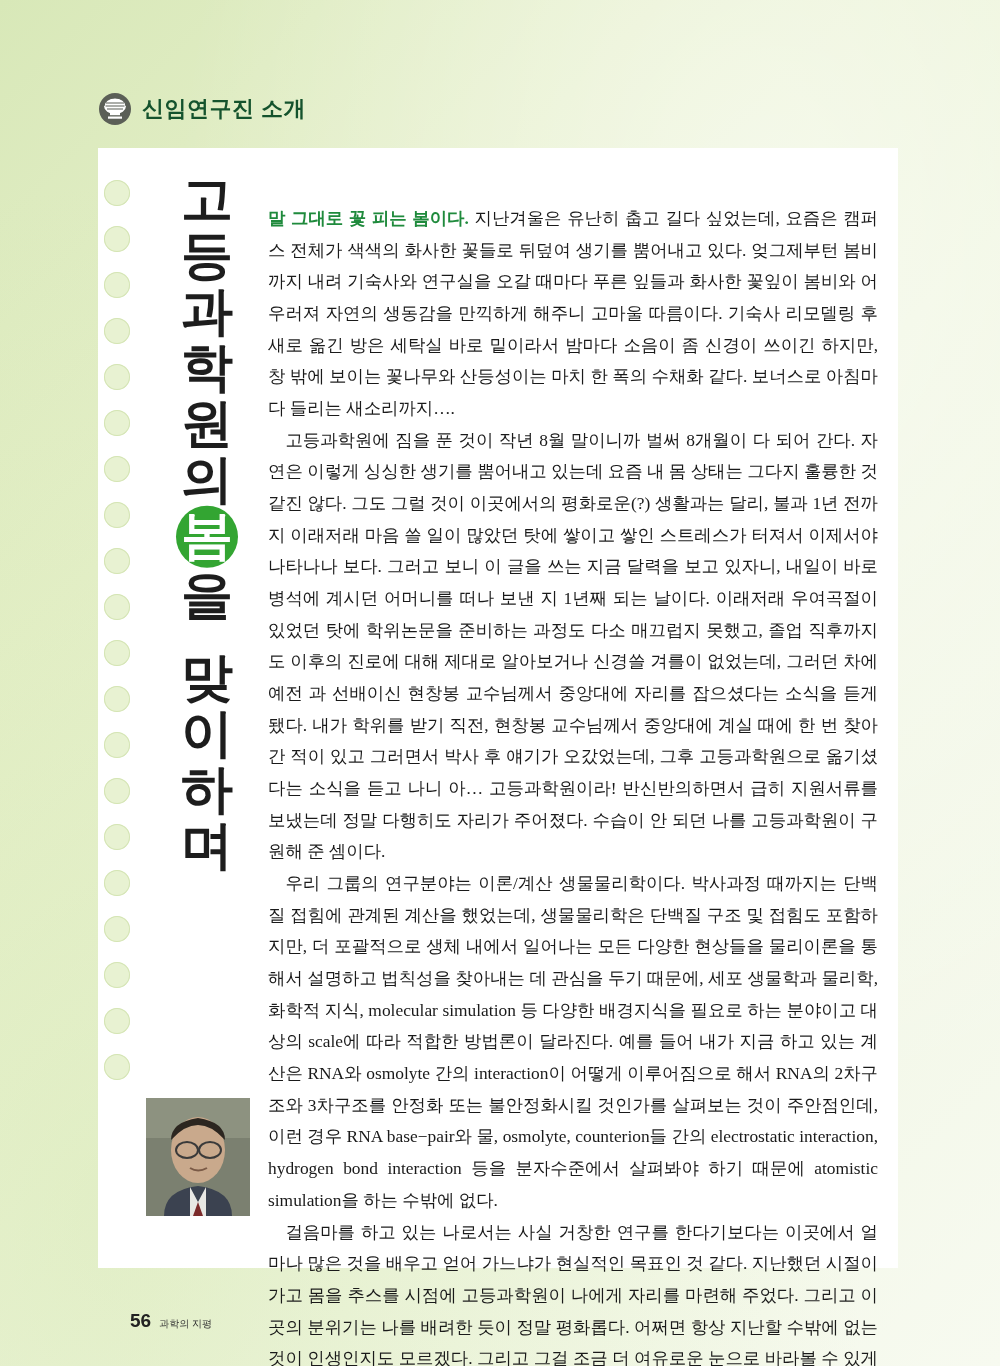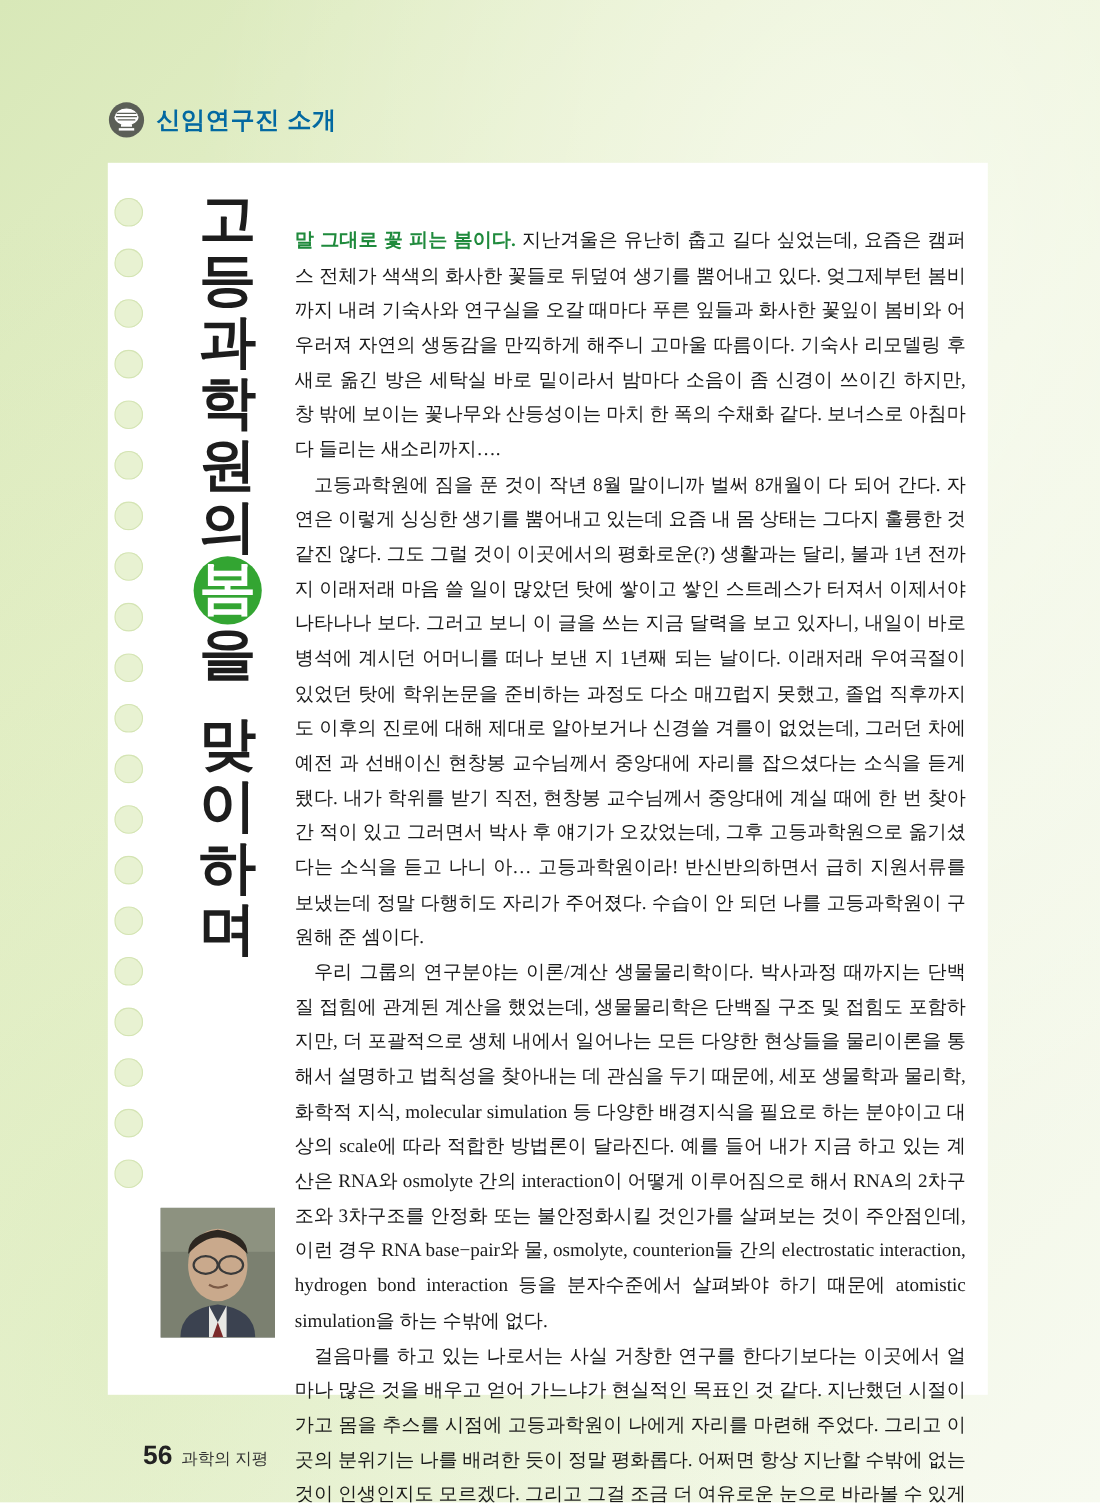--- a/index.html
+++ b/index.html
@@ -45,21 +45,21 @@
     height: 34px;
     position: relative;
     margin-right: 10px;
     flex: none;
   }
   .kias-logo svg { display: block; }
   .header-title {
     font-family: "Liberation Sans", sans-serif;
     font-size: 22px;
     font-weight: bold;
-    color: #0369a1;
+    color: #14532d;
     letter-spacing: 0.5px;
   }
 
   
   .card {
     position: absolute;
     left: 98px;
     top: 148px;
     width: 800px;
     height: 1120px;
@@ -163,27 +163,27 @@
   
   .footer {
     position: absolute;
     left: 130px;
     top: 1310px;
     display: flex;
     align-items: baseline;
     font-family: "Liberation Sans", sans-serif;
   }
   .footer .pagenum {
-    font-size: 24px;
+    font-size: 19px;
     font-weight: bold;
     color: #222;
     margin-right: 8px;
   }
   .footer .pubname {
-    font-size: 15px;
+    font-size: 10px;
     color: #333;
   }
 </style>
 </head>
 <body>
 
 <div class="page-bg"></div>
 <div class="page-bg-overlay"></div>
 
 <div class="header">

